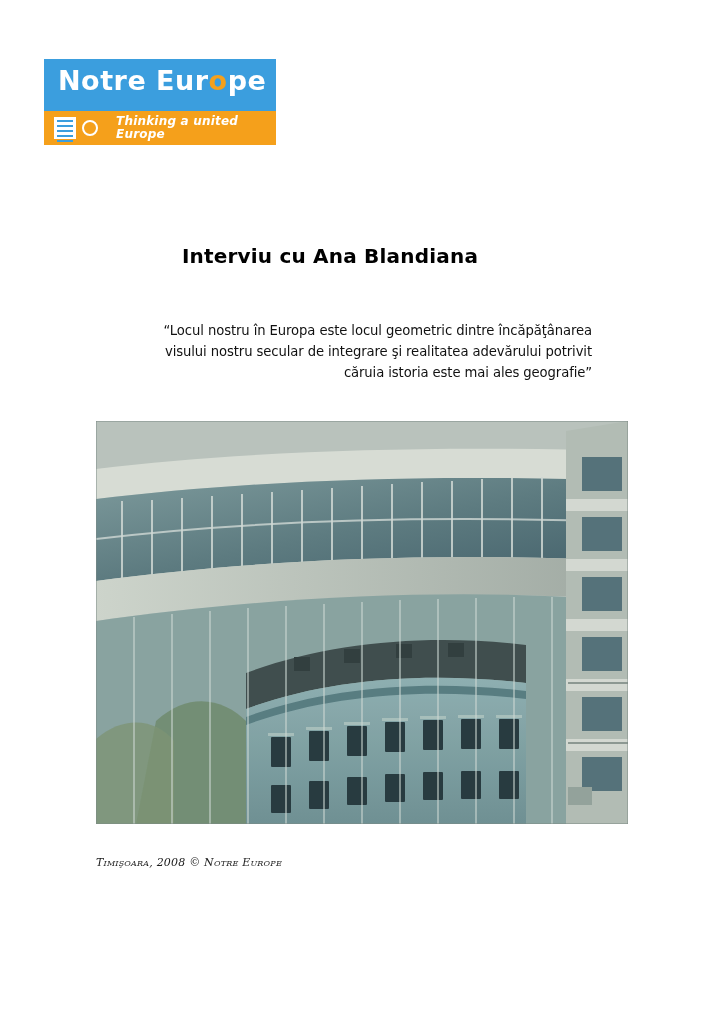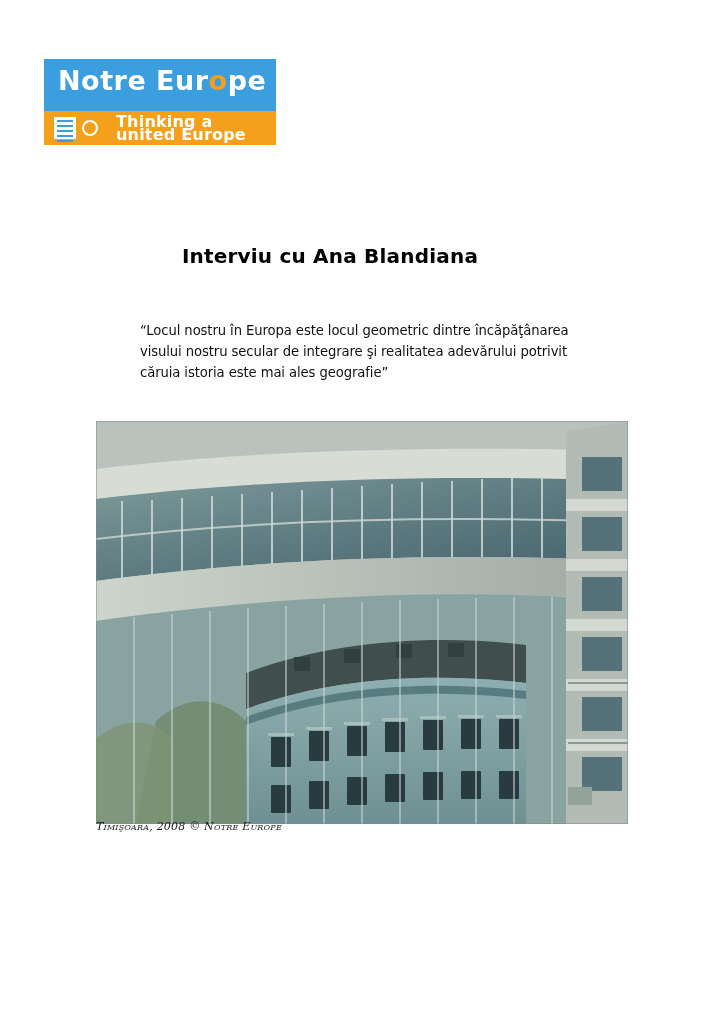--- a/index.html
+++ b/index.html
@@ -87,22 +87,23 @@
     border-radius: 50%;
     box-sizing: border-box;
   }
   .logo-sub {
     position: absolute;
     left: 72px;
     top: 56px;
     width: 156px;
     color: #ffffff;
     font-family: "DejaVu Sans", sans-serif;
+    font-style: italic;
     font-weight: bold;
-    font-size: 16px;
+    font-size: 12px;
     line-height: 13px;
     letter-spacing: 0.2px;
   }
 
   
   .doc-title {
     position: absolute;
     left: 0;
     top: 244px;
     width: 660px;
@@ -112,21 +113,21 @@
     font-weight: bold;
     letter-spacing: 0.2px;
   }
 
   
   .quote {
     position: absolute;
     left: 140px;
     top: 320px;
     width: 452px;
-    text-align: left;
+    text-align: right;
     font-family: "DejaVu Sans", sans-serif;
     font-size: 13.2px;
     line-height: 21px;
     letter-spacing: -0.1px;
     color: #111111;
   }
 
   
   .photo {
     position: absolute;
@@ -135,21 +136,21 @@
     width: 532px;
     height: 403px;
     overflow: hidden;
     background: #8a9a95;
   }
   .photo svg { display: block; }
 
   .caption {
     position: absolute;
     left: 96px;
-    top: 820px;
+    top: 856px;
     width: 532px;
     font-family: "DejaVu Serif", serif;
     font-style: italic;
     font-size: 11px;
     letter-spacing: 0.2px;
     color: #1a1a1a;
   }
   .caption .sc { font-variant: small-caps; }
 </style>
 </head>

